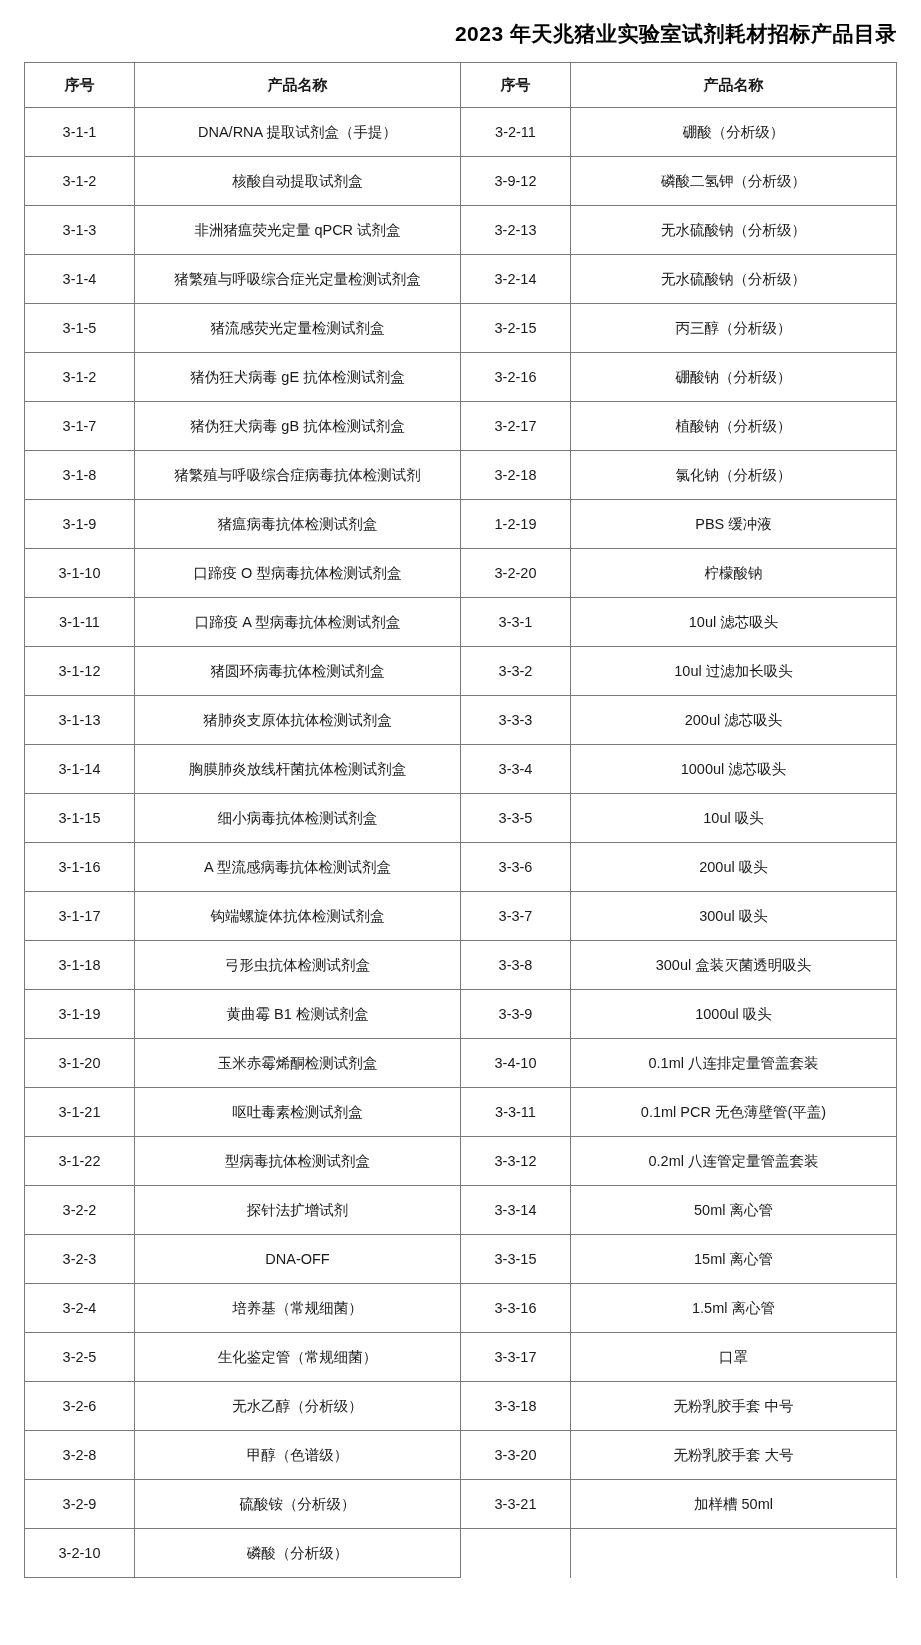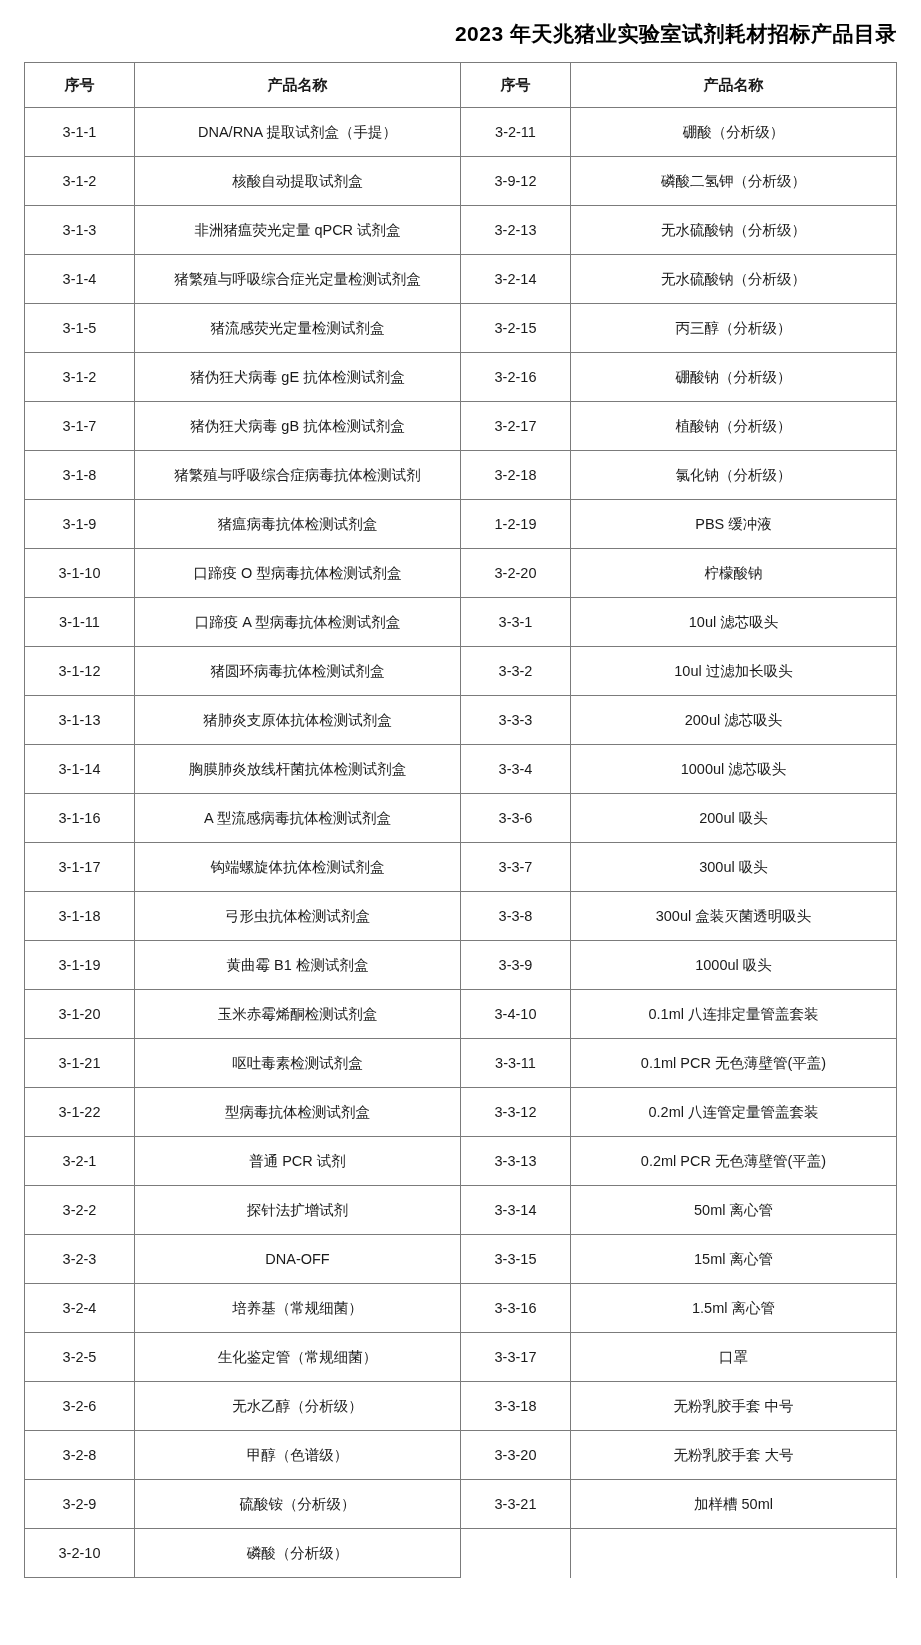--- a/index.html
+++ b/index.html
@@ -157,20 +157,26 @@
           <td class="code">3-3-3</td>
           <td class="name">200ul 滤芯吸头</td>
         </tr>
         <tr>
           <td class="code">3-1-14</td>
           <td class="name">胸膜肺炎放线杆菌抗体检测试剂盒</td>
           <td class="code">3-3-4</td>
           <td class="name">1000ul 滤芯吸头</td>
         </tr>
         <tr>
+          <td class="code">3-1-15</td>
+          <td class="name">细小病毒抗体检测试剂盒</td>
+          <td class="code">3-3-5</td>
+          <td class="name">10ul 吸头</td>
+        </tr>
+        <tr>
           <td class="code">3-1-16</td>
           <td class="name">A 型流感病毒抗体检测试剂盒</td>
           <td class="code">3-3-6</td>
           <td class="name">200ul 吸头</td>
         </tr>
         <tr>
           <td class="code">3-1-17</td>
           <td class="name">钩端螺旋体抗体检测试剂盒</td>
           <td class="code">3-3-7</td>
           <td class="name">300ul 吸头</td>
@@ -197,26 +203,20 @@
           <td class="code">3-1-21</td>
           <td class="name">呕吐毒素检测试剂盒</td>
           <td class="code">3-3-11</td>
           <td class="name">0.1ml PCR 无色薄壁管(平盖)</td>
         </tr>
         <tr>
           <td class="code">3-1-22</td>
           <td class="name">型病毒抗体检测试剂盒</td>
           <td class="code">3-3-12</td>
           <td class="name">0.2ml 八连管定量管盖套装</td>
-        </tr>
-        <tr>
-          <td class="code">3-2-1</td>
-          <td class="name">普通 PCR 试剂</td>
-          <td class="code">3-3-13</td>
-          <td class="name">0.2ml PCR 无色薄壁管(平盖)</td>
         </tr>
         <tr>
           <td class="code">3-2-2</td>
           <td class="name">探针法扩增试剂</td>
           <td class="code">3-3-14</td>
           <td class="name">50ml 离心管</td>
         </tr>
         <tr>
           <td class="code">3-2-3</td>
           <td class="name">DNA-OFF</td>

